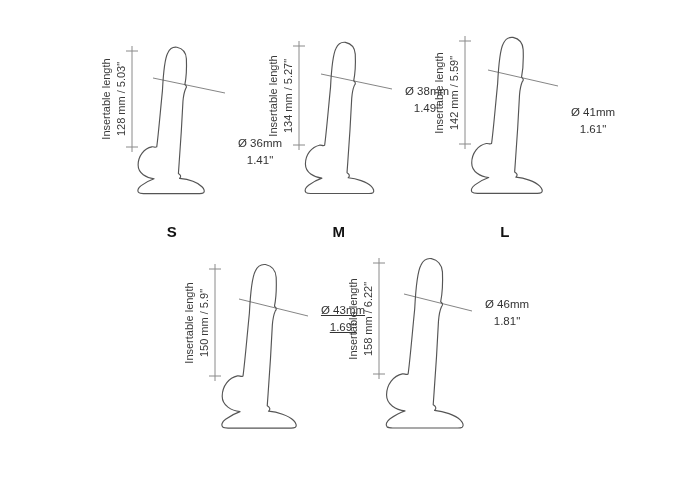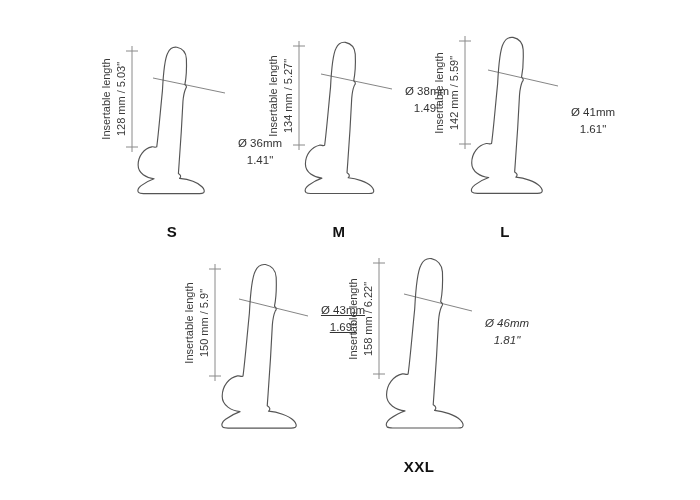--- a/index.html
+++ b/index.html
@@ -31,21 +31,21 @@
 
   .dia{
     position:absolute;left:124px;width:62px;text-align:center;
     font-size:11.5px;line-height:1.45;color:#333;white-space:nowrap;
   }
   .dia span{display:block;}
   .fig-s   .dia{top:76px;margin-top:48px;}
   .fig-m   .dia{top:72px;}
   .fig-l   .dia{top:69px;margin-top:24px;}
   .fig-xl  .dia{top:56px;text-decoration:underline;}
-  .fig-xxl .dia{top:69px;font-style:italic;}
+  .fig-xxl .dia{top:50px;}
 
   .sizelabel{
     position:absolute;top:212px;left:0;width:134px;text-align:center;
     font-size:15px;font-weight:bold;color:#111;letter-spacing:.5px;
   }
 
   .outline{fill:none;stroke:#555;stroke-width:1.15;stroke-linecap:round;stroke-linejoin:round;vector-effect:non-scaling-stroke;}
   .dimline{stroke:#8a8a8a;stroke-width:1;}
   .pointer{stroke:#777;stroke-width:0.9;}
 </style>
@@ -184,16 +184,15 @@
       </g>
       <line class="pointer" x1="52" y1="48" x2="120" y2="65"></line>
       <g transform="translate(24,10) scale(0.88)">
           <use href="#dongPath"></use>
         </g>
     </svg>
     <div class="dia">
       <span>Ø 46mm</span>
       <span>1.81"</span>
     </div>
-    <div class="sizelabel">XXL</div>
   </div>
 
 </div>
 
 </body></html>

